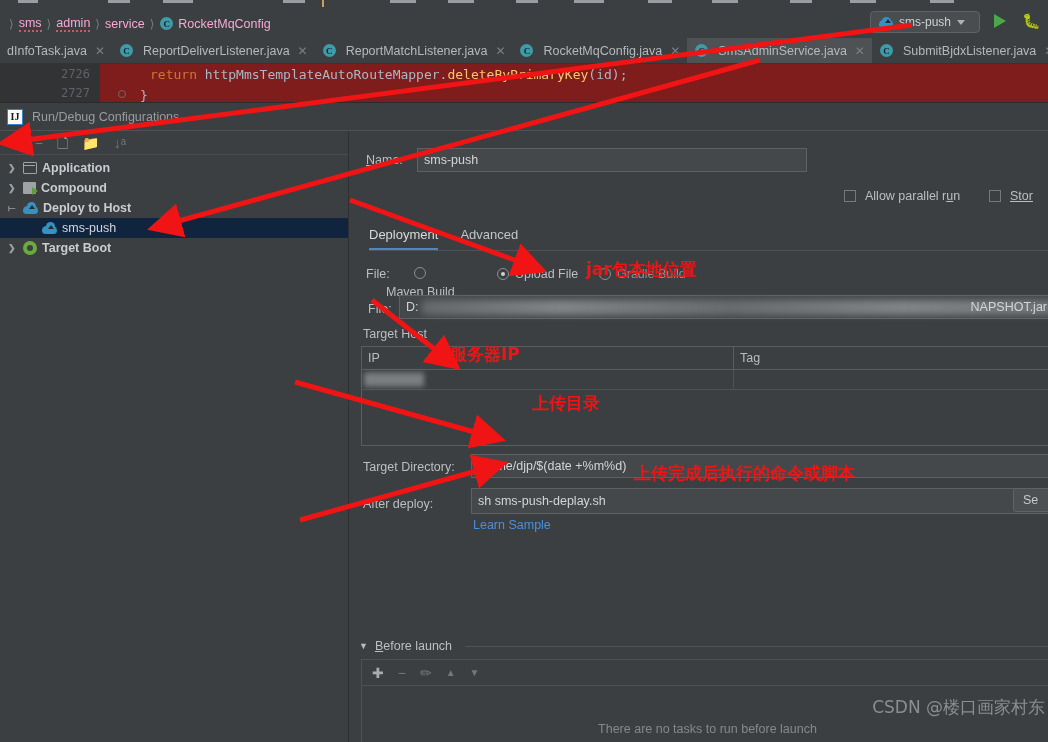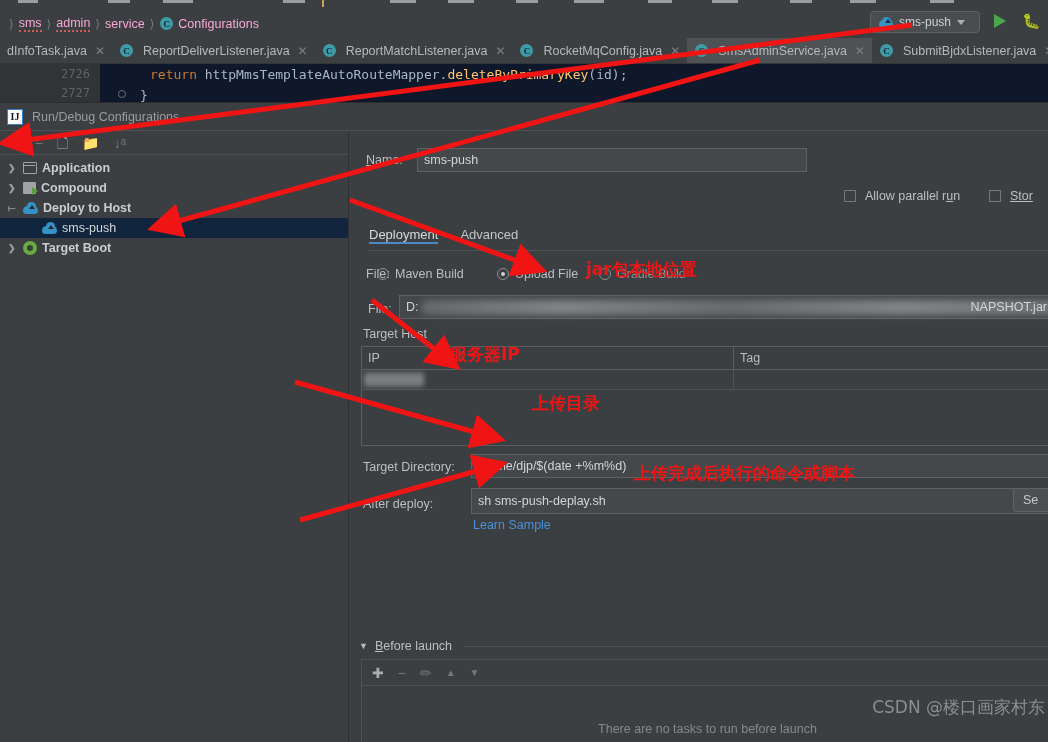--- a/index.html
+++ b/index.html
@@ -116,21 +116,21 @@
     display: flex; align-items: center; gap: 5px;
     padding: 0 7px 0 7px;
     color: #b6b9bc; white-space: nowrap;
   }
   .tab.active { background: #4e5254; }
   .tab .x { color: #7d8083; font-size: 12px; margin-left: 3px; }
 
   
   .editor {
     position: absolute; left: 0; top: 64px; width: 1048px; height: 38px;
-    background: #0f172a;
+    background: #7f1d1d;
     font-family: "DejaVu Sans Mono", monospace;
     font-size: 13px;
     overflow: hidden;
   }
   .gutter {
     position: absolute; left: 0; top: 0; width: 100px; height: 38px;
     background: #313335; color: #606366; text-align: right;
     padding-right: 10px; padding-top: 3px; font-size: 12px;
   }
   .gutter .ln2 { margin-top: 5px; }
@@ -239,21 +239,21 @@
   .cb {
     width: 12px; height: 12px; border: 1px solid #76797c;
     background: #3c3f41; display: inline-block; flex: none;
   }
   .chk-row { display: flex; align-items: center; gap: 9px; margin-top: 37px; }
 
   .tabs-row {
     position: absolute; left: 20px; top: 96px; display: flex; gap: 22px;
     font-size: 13px;
   }
-  .ftab { color: #c2c5c8; padding-bottom: 0; }
+  .ftab { color: #c2c5c8; padding-bottom: 6px; }
   .ftab.active { border-bottom: 2px solid #4a88c7; color: #d7dadd; }
   .tabs-underline {
     position: absolute; left: 20px; top: 119px; width: 1028px; height: 1px;
     background: #4e5254;
   }
 
   .radio {
     width: 12px; height: 12px; border-radius: 50%;
     border: 1px solid #8b8e91; display: inline-block; position: relative; flex:none;
   }
@@ -353,21 +353,21 @@
 
   <div class="breadcrumb">
     <span class="bc-sep">⟩</span>
     <span class="bc-item bc-squig">sms</span>
     <span class="bc-sep">⟩</span>
     <span class="bc-item bc-squig">admin</span>
     <span class="bc-sep">⟩</span>
     <span class="bc-item">service</span>
     <span class="bc-sep">⟩</span>
     <span class="class-badge">C</span>
-    <span class="bc-item">Configurations</span>
+    <span class="bc-item">RocketMqConfig</span>
   </div>
 
   <div class="hammer-ic">
     <div class="h1"></div>
       <div class="h2"></div>
   </div>
 
   <div class="run-widget">
     <span class="cloud-ic">
         <i></i>
@@ -485,21 +485,21 @@
           <span class="lbl u">Stor</span>
         </div>
 
         <div class="tabs-row">
           <div class="ftab active">Deployment</div>
           <div class="ftab">Advanced</div>
         </div>
         <div class="tabs-underline"></div>
 
         <div class="lbl" style="position:absolute;left:17px;top:136px;">File:</div>
-        <div class="rb-row" style="position:absolute;left:28px;top:136px;">
+        <div class="rb-row" style="position:absolute;left:37px;top:136px;flex-direction:column;">
           <span class="radio"></span>
           <span class="lbl">Maven Build</span>
         </div>
         <div class="rb-row" style="position:absolute;left:148px;top:136px;">
           <span class="radio on"></span>
           <span class="lbl">Upload File</span>
         </div>
         <div class="rb-row" style="position:absolute;left:250px;top:136px;">
           <span class="radio"></span>
           <span class="lbl" style="color:#8f9295;">Gradle Build</span>

